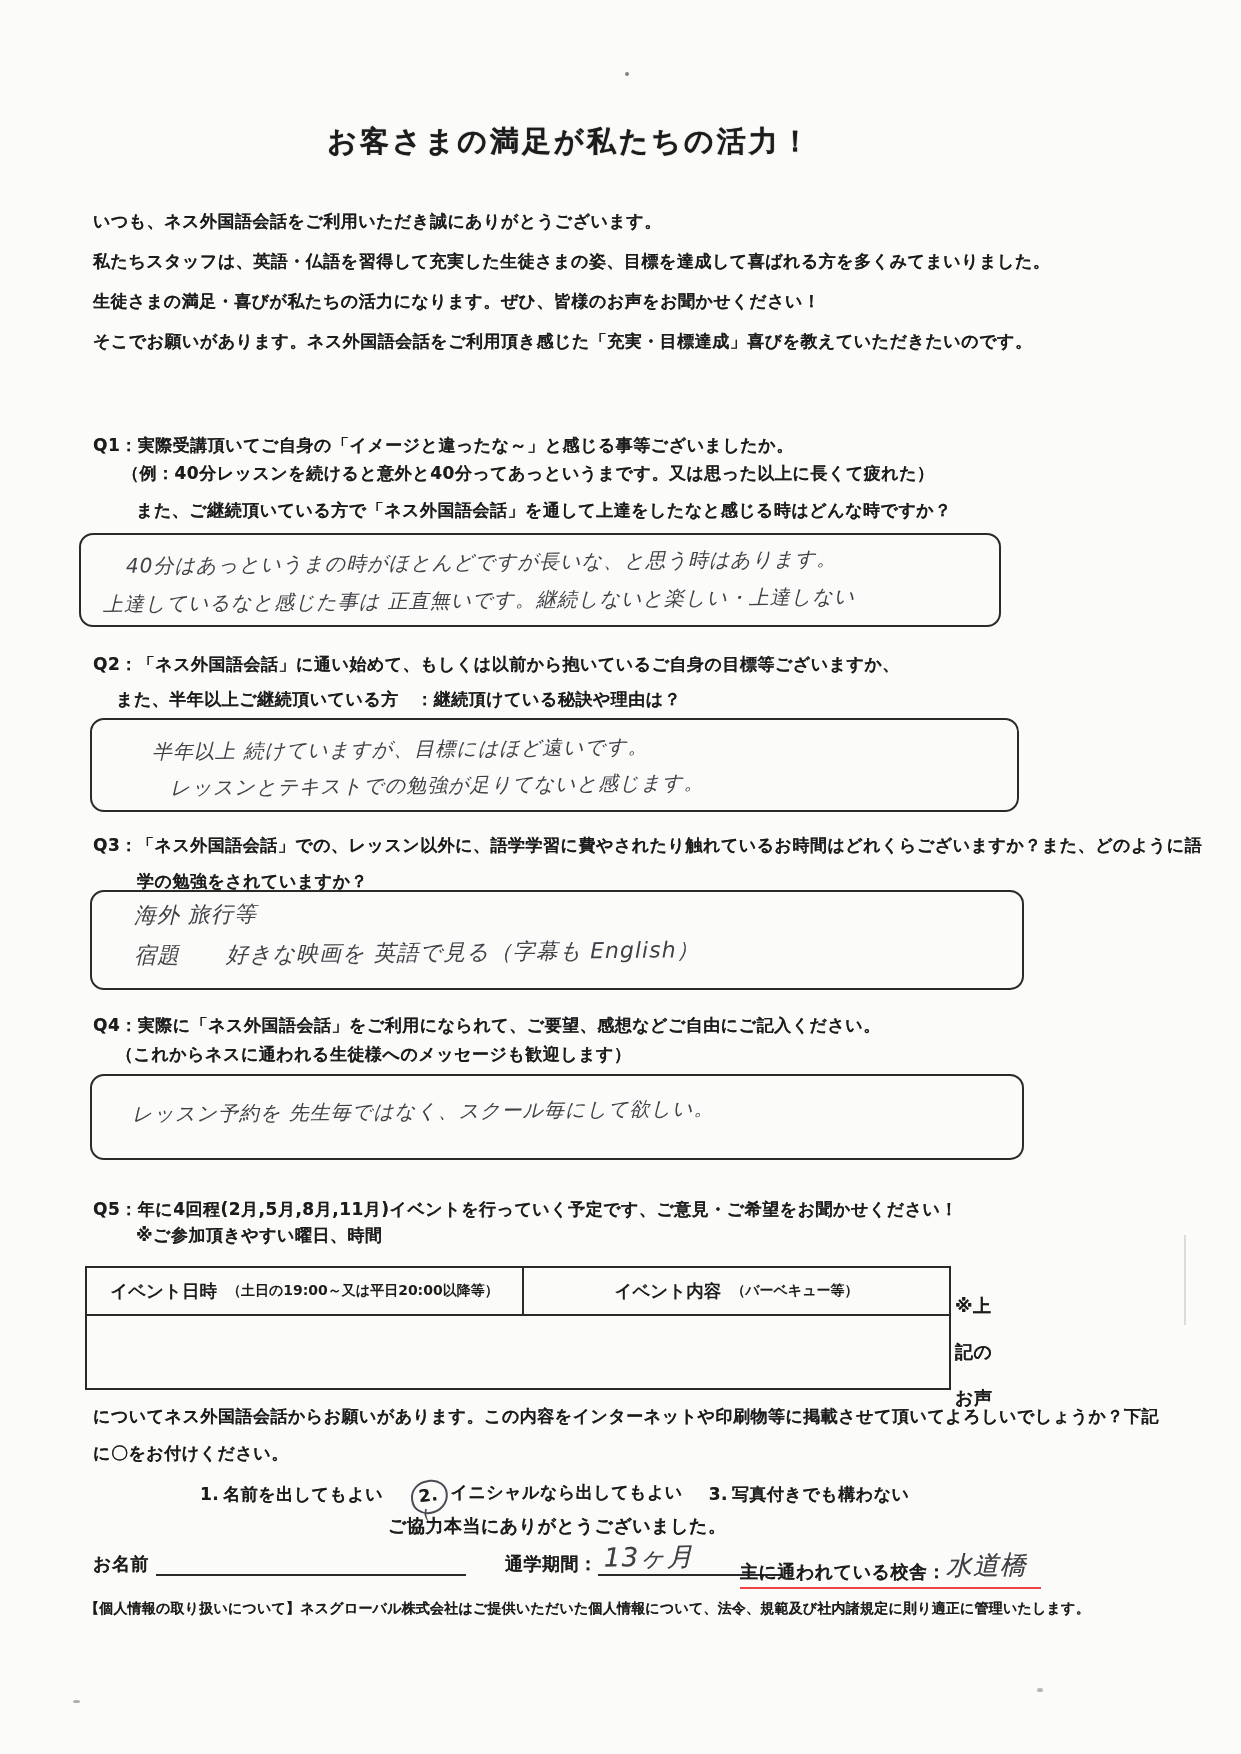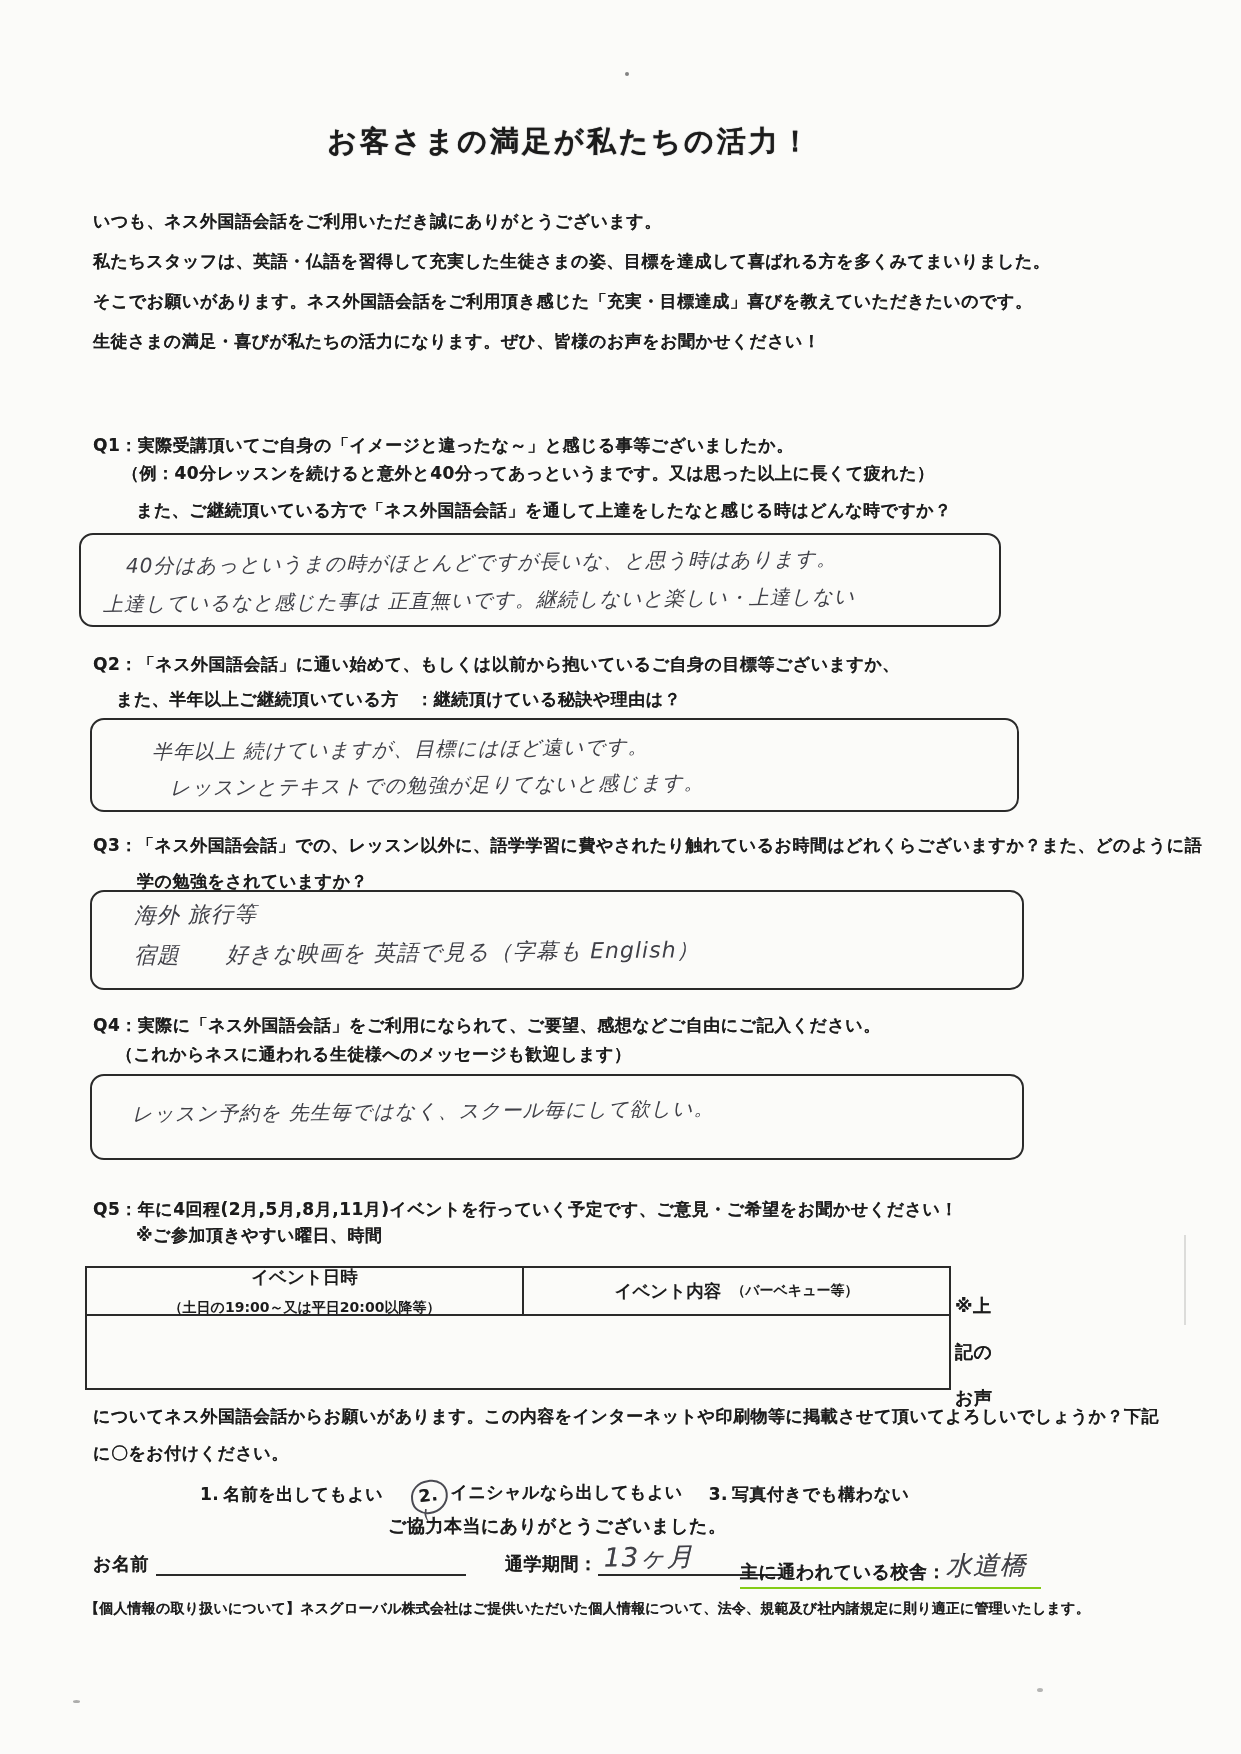--- a/index.html
+++ b/index.html
@@ -51,21 +51,21 @@
   }
   .hw-20{font-size:20px;}
   .hw-22{font-size:22px;}
   .hw-26{font-size:26px;}
   
   .etable{left:85px;top:1266px;width:862px;height:120px;border:2px solid #2a2a2a;}
   .etable .hdr{
     position:absolute;top:0;height:46px;border-bottom:2px solid #2a2a2a;
     display:flex;align-items:center;justify-content:center;gap:10px;
   }
-  .etable .c1{left:0;width:435px;border-right:2px solid #2a2a2a;flex-direction:column;}
+  .etable .c1{left:0;width:435px;border-right:2px solid #2a2a2a;}
   .etable .c2{left:437px;right:0;}
   .etable .hdr .main{font-weight:700;font-size:17.5px;}
   .etable .hdr .note{font-weight:600;font-size:14px;}
   .cellbody{position:absolute;top:48px;bottom:0;}
   .sidenote{left:955px;top:1283px;line-height:46px;font-size:18px;font-weight:600;}
   .sidenote div{margin:0;}
   .consent{left:93px;top:1398px;width:1068px;line-height:37px;}
   .options{left:200px;top:1477px;display:flex;gap:26px;align-items:center;}
   .optnum{margin-right:4px;}
   .circled{
@@ -80,38 +80,38 @@
   .circled:after{
     content:"";position:absolute;left:8px;bottom:-12px;width:12px;height:14px;
     border-left:2px solid #4a4a52;border-radius:0 0 0 90%;
     transform:rotate(18deg);
   }
   .thanks{left:388px;top:1514px;font-size:18px;font-weight:700;text-align:center;}
   .fields{left:0;top:1548px;width:1127px;height:50px;}
   .fname{position:absolute;left:93px;top:4px;font-size:18px;font-weight:700;}
   .fline{display:inline-block;border-bottom:2px solid #2a2a2a;height:20px;vertical-align:bottom;}
   .fperiod{position:absolute;left:505px;top:4px;font-size:18px;font-weight:700;}
-  .fschool{position:absolute;left:740px;top:4px;font-size:18px;font-weight:700;border-bottom:2px solid #84cc16;padding-right:14px;}
+  .fschool{position:absolute;left:740px;top:4px;font-size:18px;font-weight:700;border-bottom:2px solid #ef4444;padding-right:14px;}
   .fvalue{position:relative;display:inline-block;font-weight:400;}
   .privacy{left:85px;top:1600px;font-size:14px;font-weight:600;letter-spacing:0.2px;}
   .speck{position:absolute;background:#4e4e4e;border-radius:50%;}
   .scanline{position:absolute;background:#dcdcda;}
 </style>
 </head>
 <body>
 
 <div class="page">
 
   <div class="abs title printed wrapok">お客さまの満足が私たちの活力！</div>
 
   <div class="abs intro printed wrapok">
     <p>いつも、ネス外国語会話をご利用いただき誠にありがとうございます。</p>
     <p>私たちスタッフは、英語・仏語を習得して充実した生徒さまの姿、目標を達成して喜ばれる方を多くみてまいりました。</p>
+    <p>生徒さまの満足・喜びが私たちの活力になります。ぜひ、皆様のお声をお聞かせください！</p>
     <p>そこでお願いがあります。ネス外国語会話をご利用頂き感じた「充実・目標達成」喜びを教えていただきたいのです。</p>
-    <p>生徒さまの満足・喜びが私たちの活力になります。ぜひ、皆様のお声をお聞かせください！</p>
   </div>
 
   <div class="abs qrow printed" style="top:427px;">
     <span class="qlabel">Q1：</span><span>実際受講頂いてご自身の「イメージと違ったな～」と感じる事等ございましたか。</span>
   </div>
   <div class="abs printed" style="left:122px;top:462px;">（例：40分レッスンを続けると意外と40分ってあっというまです。又は思った以上に長くて疲れた）</div>
   <div class="abs printed" style="left:136px;top:499px;">また、ご継続頂いている方で「ネス外国語会話」を通して上達をしたなと感じる時はどんな時ですか？</div>
   <div class="abs answer-box" style="left:79px;top:533px;width:918px;height:90px;">
     <div class="hw hw-20" style="left:45px;top:14px;">40分はあっというまの時がほとんどですが長いな、と思う時はあります。</div>
     <div class="hw hw-20" style="left:22px;top:52px;">上達しているなと感じた事は 正直無いです。継続しないと楽しい・上達しない</div>

